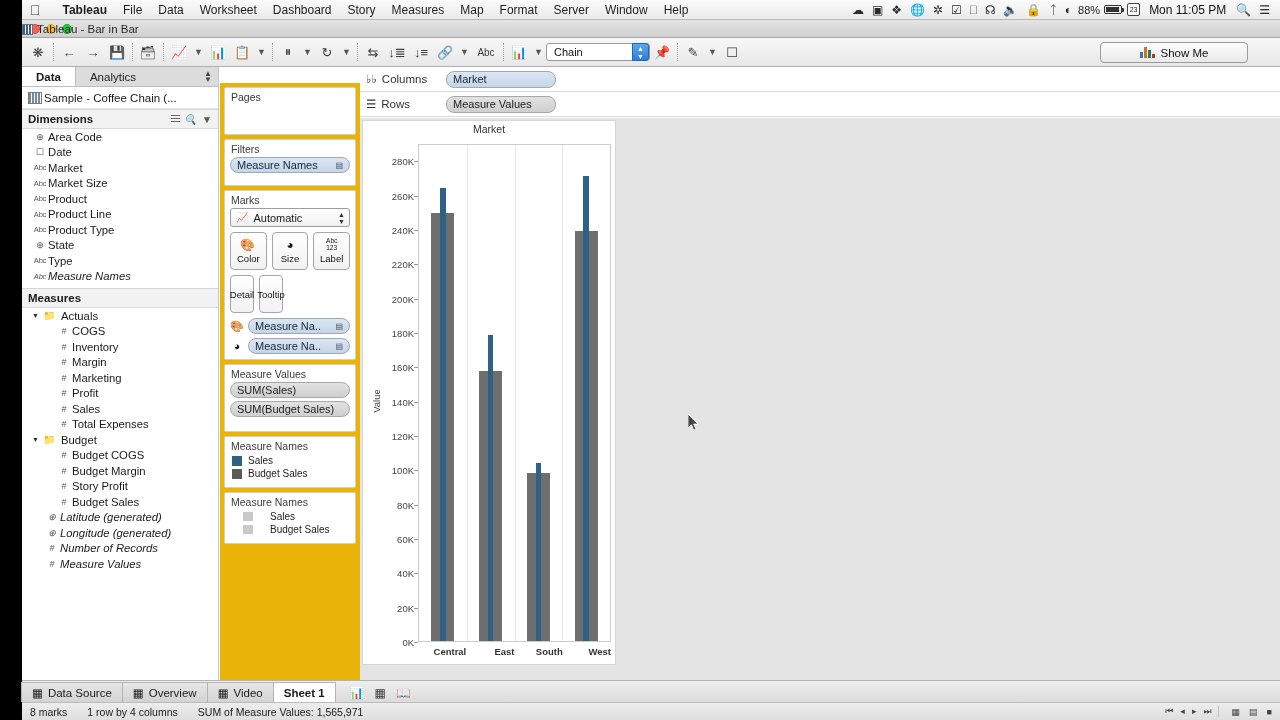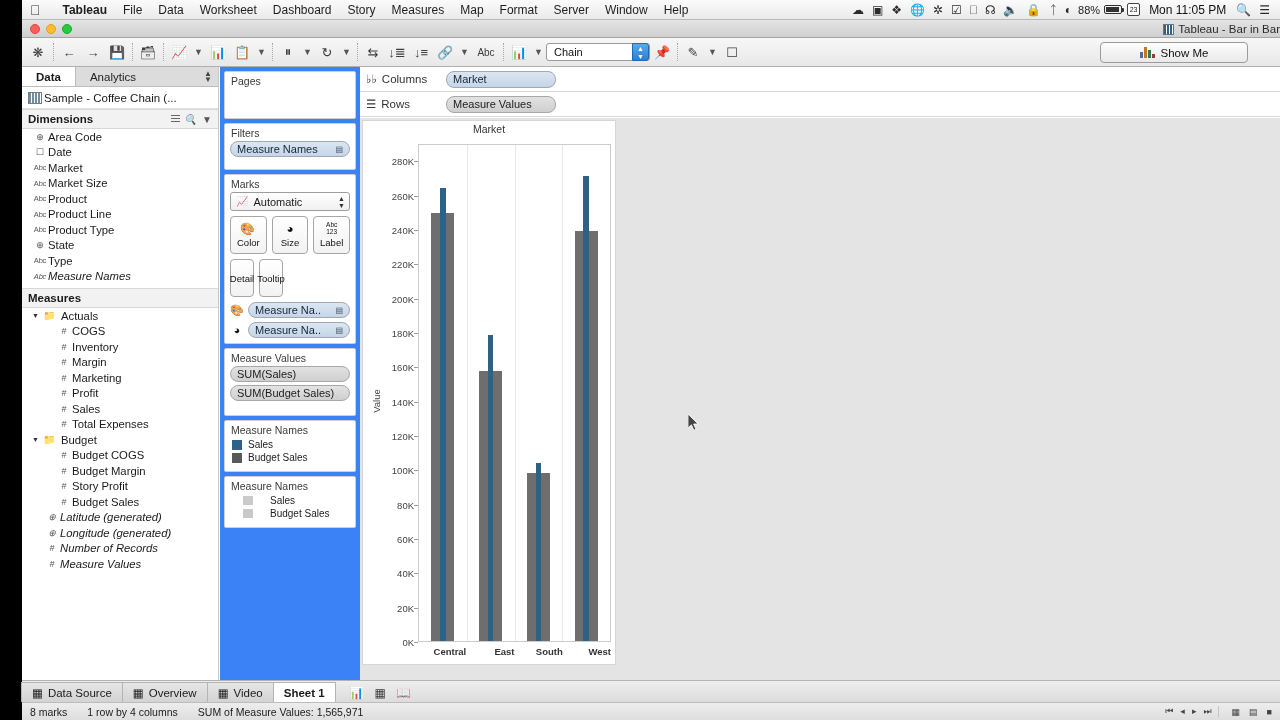--- a/index.html
+++ b/index.html
@@ -43,21 +43,21 @@
     position:absolute; left:22px; top:20px; width:1258px; height:18px;
     background:linear-gradient(#e4e4e4,#cfcfcf);
     border-bottom:1px solid #a5a5a5;
     display:flex; align-items:center;
   }
   .tl-lights { display:flex; gap:6px; margin-left:8px; }
   .tl-lights i { width:10px; height:10px; border-radius:50%; display:block; }
   .lt-red{background:#ff5f57;border:1px solid #e0443e;}
   .lt-yel{background:#ffbd2e;border:1px solid #dea123;}
   .lt-grn{background:#28c940;border:1px solid #1aab29;}
-  .tl-title { position:absolute; left:0; right:0; text-align:right; font-size:11.5px; color:#2a2a2a; }
+  .tl-title { position:absolute; left:0; right:0; text-align:left; font-size:11.5px; color:#2a2a2a; }
   .tl-title .ticon{ display:inline-block; width:11px;height:11px;vertical-align:-2px;margin-right:4px;
     background:repeating-linear-gradient(90deg,#3b5f7d 0 2px,#fff 2px 3px); border:1px solid #5b7a92;}
 
   
   .toolbar {
     position:absolute; left:22px; top:38px; width:1258px; height:29px;
     background:linear-gradient(#f7f7f7,#e8e8e8);
     border-bottom:1px solid #b0b0b0;
     display:flex; align-items:center; padding-left:4px;
   }
@@ -106,21 +106,21 @@
   .fld { display:flex; align-items:center; height:15.5px; font-size:11.3px; padding-left:10px; }
   .fld .gi { width:16px; text-align:center; font-size:9px; color:#555; flex:0 0 16px; }
   .fld .abc { font-size:7.5px; color:#555; letter-spacing:-0.2px; }
   .fld.ital { font-style:italic; }
   .fld.ind1 { padding-left:22px; }
   .fld.ind2 { padding-left:34px; }
   .fld .tri { font-size:7px; color:#333; width:10px; }
   .fld .folder { font-size:10px; color:#b08a3a; margin-right:3px; }
 
   
-  .shelfcol { position:absolute; left:198px; top:0; width:140px; height:613px; background:#3b82f6; }
+  .shelfcol { position:absolute; left:198px; top:16px; width:140px; height:613px; background:#eab308; }
   .card { background:#fff; border:1px solid #cfcfcf; border-radius:2px; margin:4px; }
   .card-t { font-size:10.5px; color:#3a3a3a; padding:3px 6px 2px; }
   .card-body { padding:0 5px 6px; min-height:10px; }
   .pill {
     display:flex; align-items:center; height:16px; border-radius:8px; font-size:11px;
     padding:0 6px; border:1px solid #9fa8b3; background:linear-gradient(#dbe6f2,#c5d5e8);
     color:#14263a; white-space:nowrap; overflow:hidden;
   }
   .pill.grey { background:linear-gradient(#e2e2e2,#cfcfcf); border-color:#a8a8a8; color:#1c1c1c; }
   .pill .pend { margin-left:auto; font-size:8px; color:#3d4b5c; }

